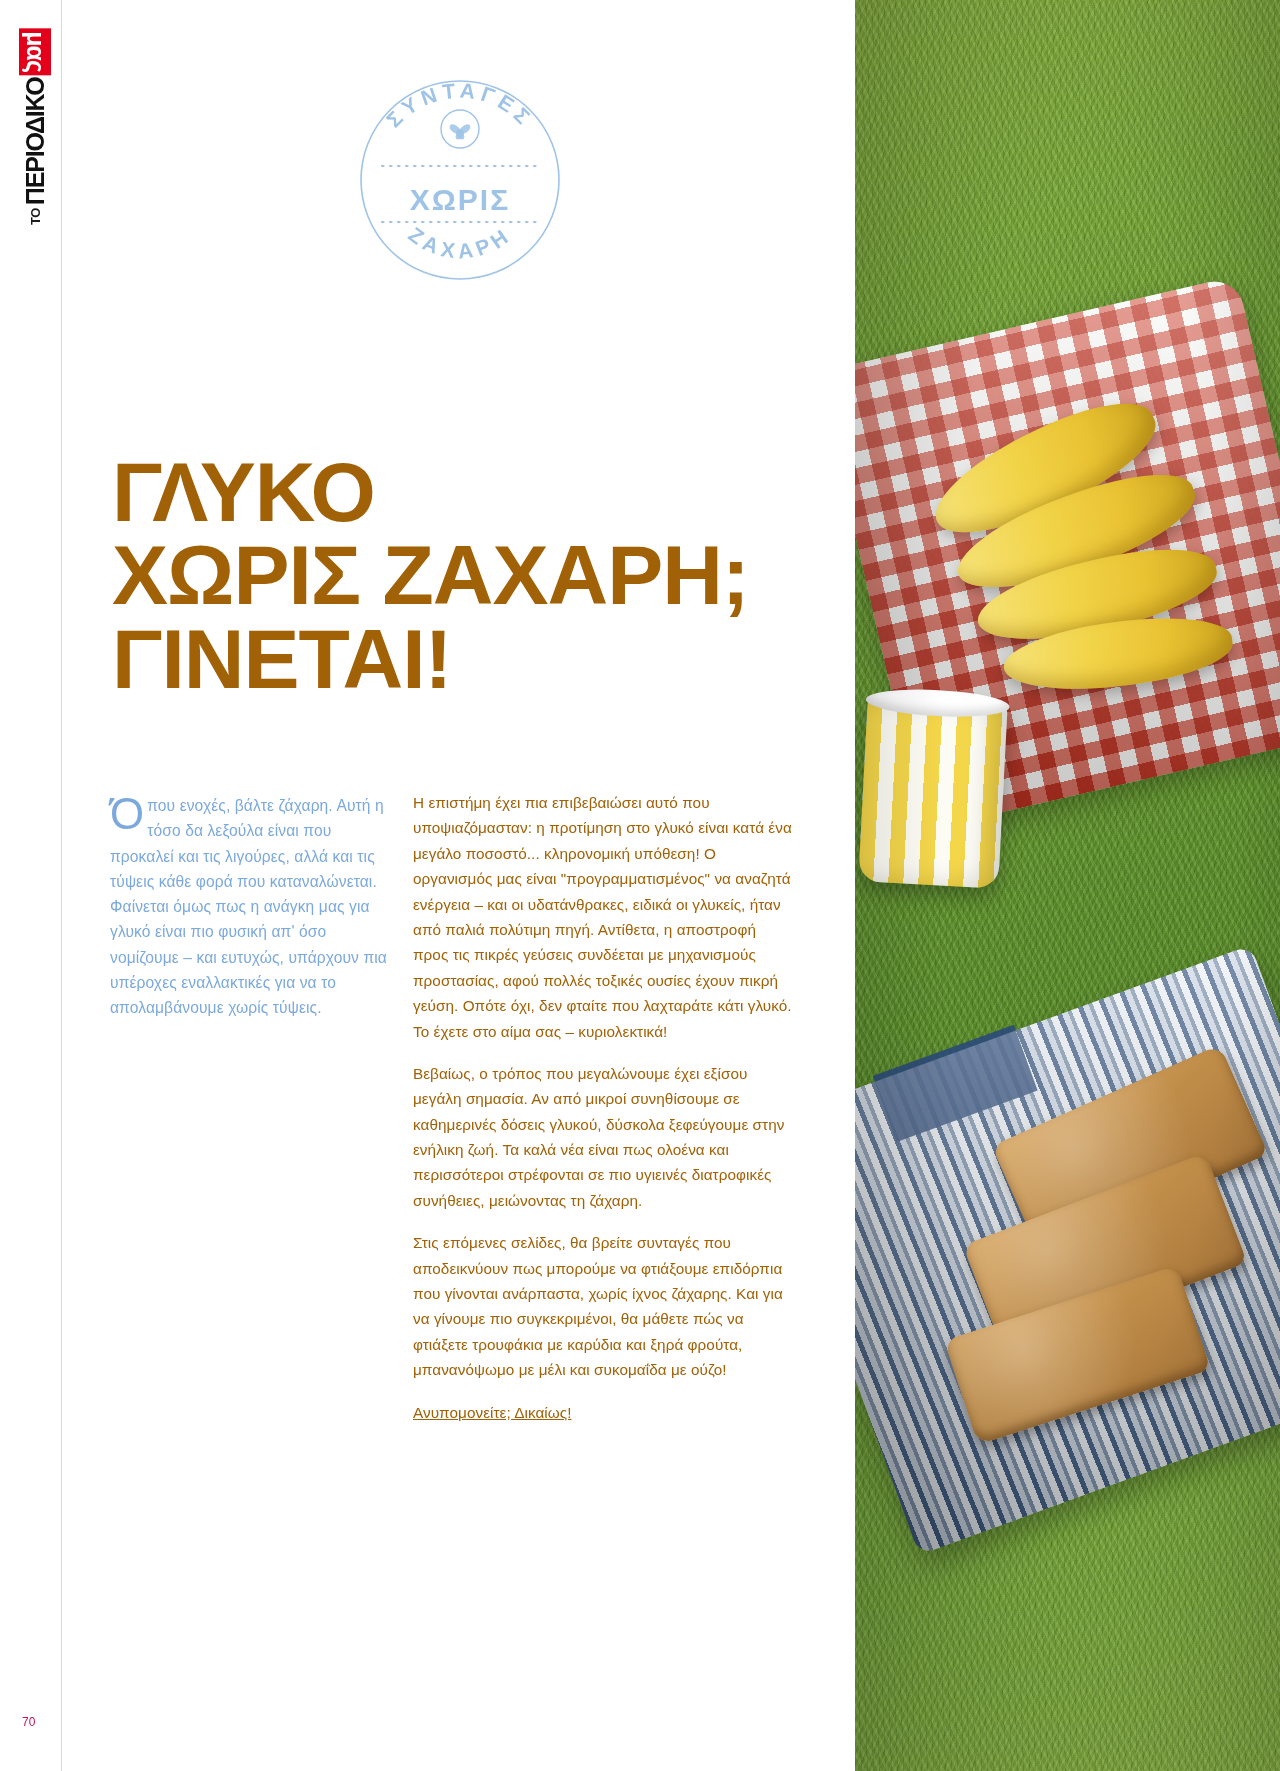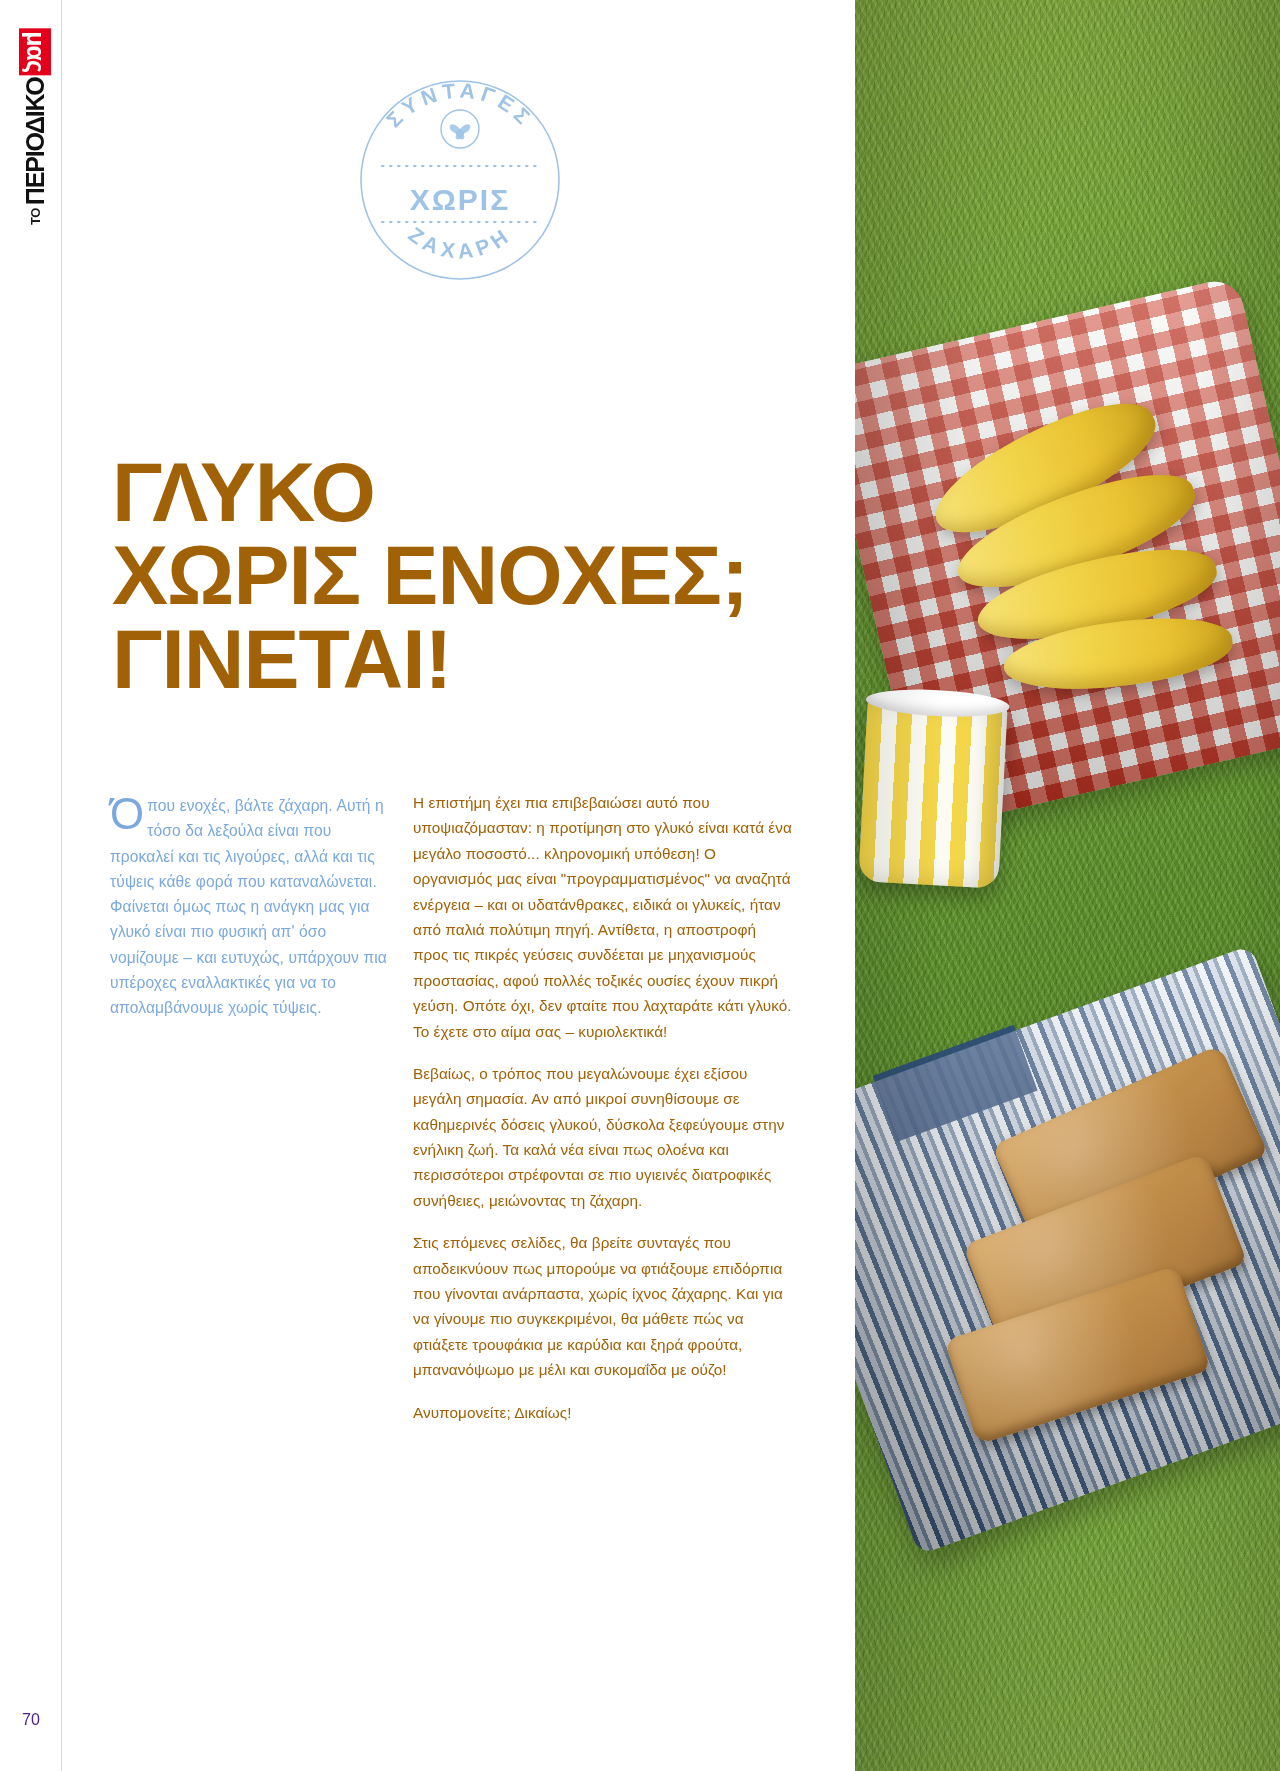--- a/index.html
+++ b/index.html
@@ -74,22 +74,22 @@
   .masthead-bars span {
     display: block;
     height: 2px;
     background: #1a1a1a;
     margin-bottom: 2px;
   }
   .page-number {
     position: absolute;
     left: 22px;
     bottom: 42px;
-    font-size: 16px;
-    color: #4c1d95;
+    font-size: 12px;
+    color: #be185d;
     font-family: "Liberation Sans", sans-serif;
   }
 
   
   .seal {
     position: absolute;
     left: 352px;
     top: 72px;
     width: 216px;
     height: 216px;
@@ -134,21 +134,21 @@
     position: absolute;
     left: 413px;
     top: 790px;
     width: 382px;
     color: #a16207;
     font-size: 15.3px;
     line-height: 1.66;
     letter-spacing: 0.05px;
   }
   .col-right p { margin: 0 0 17px 0; }
-  .col-right p:last-child { margin-bottom: 8px; }
+  .col-right p:last-child { margin-bottom: 8px; text-decoration: underline; }
 
   
   .photo {
     position: absolute;
     left: 855px;
     top: 0;
     width: 425px;
     height: 1771px;
     overflow: hidden;
     background: #5d8f2f;
@@ -309,21 +309,21 @@
         <textPath href="#arcTop" startOffset="50%" text-anchor="middle">ΣΥΝΤΑΓΕΣ</textPath>
       </text>
       <text font-family="Liberation Sans, sans-serif" font-size="21" font-weight="bold" fill="#9fc3e6" letter-spacing="5">
         <textPath href="#arcBottom" startOffset="50%" text-anchor="middle">ΖΑΧΑΡΗ</textPath>
       </text>
     </svg>
   </div>
 
   <h1 class="headline">
     <span class="l">ΓΛΥΚΟ</span>
-    <span class="l">ΧΩΡΙΣ ΕΝΟΧΕΣ;</span>
+    <span class="l">ΧΩΡΙΣ ΖΑΧΑΡΗ;</span>
     <span class="l">ΓΙΝΕΤΑΙ!</span>
   </h1>
 
   <div class="col-left">
     <span class="dropcap">Ό</span><span>που ενοχές, βάλτε ζάχαρη. Αυτή η τόσο δα λεξούλα είναι που προκαλεί και τις λιγούρες, αλλά και τις τύψεις κάθε φορά που καταναλώνεται. Φαίνεται όμως πως η ανάγκη μας για γλυκό είναι πιο φυσική απ' όσο νομίζουμε – και ευτυχώς, υπάρχουν πια υπέροχες εναλλακτικές για να το απολαμβάνουμε χωρίς τύψεις.</span>
   </div>
 
   <div class="col-right">
     <p>Η επιστήμη έχει πια επιβεβαιώσει αυτό που υποψιαζόμασταν: η προτίμηση στο γλυκό είναι κατά ένα μεγάλο ποσοστό... κληρονομική υπόθεση! Ο οργανισμός μας είναι "προγραμματισμένος" να αναζητά ενέργεια – και οι υδατάνθρακες, ειδικά οι γλυκείς, ήταν από παλιά πολύτιμη πηγή. Αντίθετα, η αποστροφή προς τις πικρές γεύσεις συνδέεται με μηχανισμούς προστασίας, αφού πολλές τοξικές ουσίες έχουν πικρή γεύση. Οπότε όχι, δεν φταίτε που λαχταράτε κάτι γλυκό. Το έχετε στο αίμα σας – κυριολεκτικά!</p>
     <p>Βεβαίως, ο τρόπος που μεγαλώνουμε έχει εξίσου μεγάλη σημασία. Αν από μικροί συνηθίσουμε σε καθημερινές δόσεις γλυκού, δύσκολα ξεφεύγουμε στην ενήλικη ζωή. Τα καλά νέα είναι πως ολοένα και περισσότεροι στρέφονται σε πιο υγιεινές διατροφικές συνήθειες, μειώνοντας τη ζάχαρη.</p>

